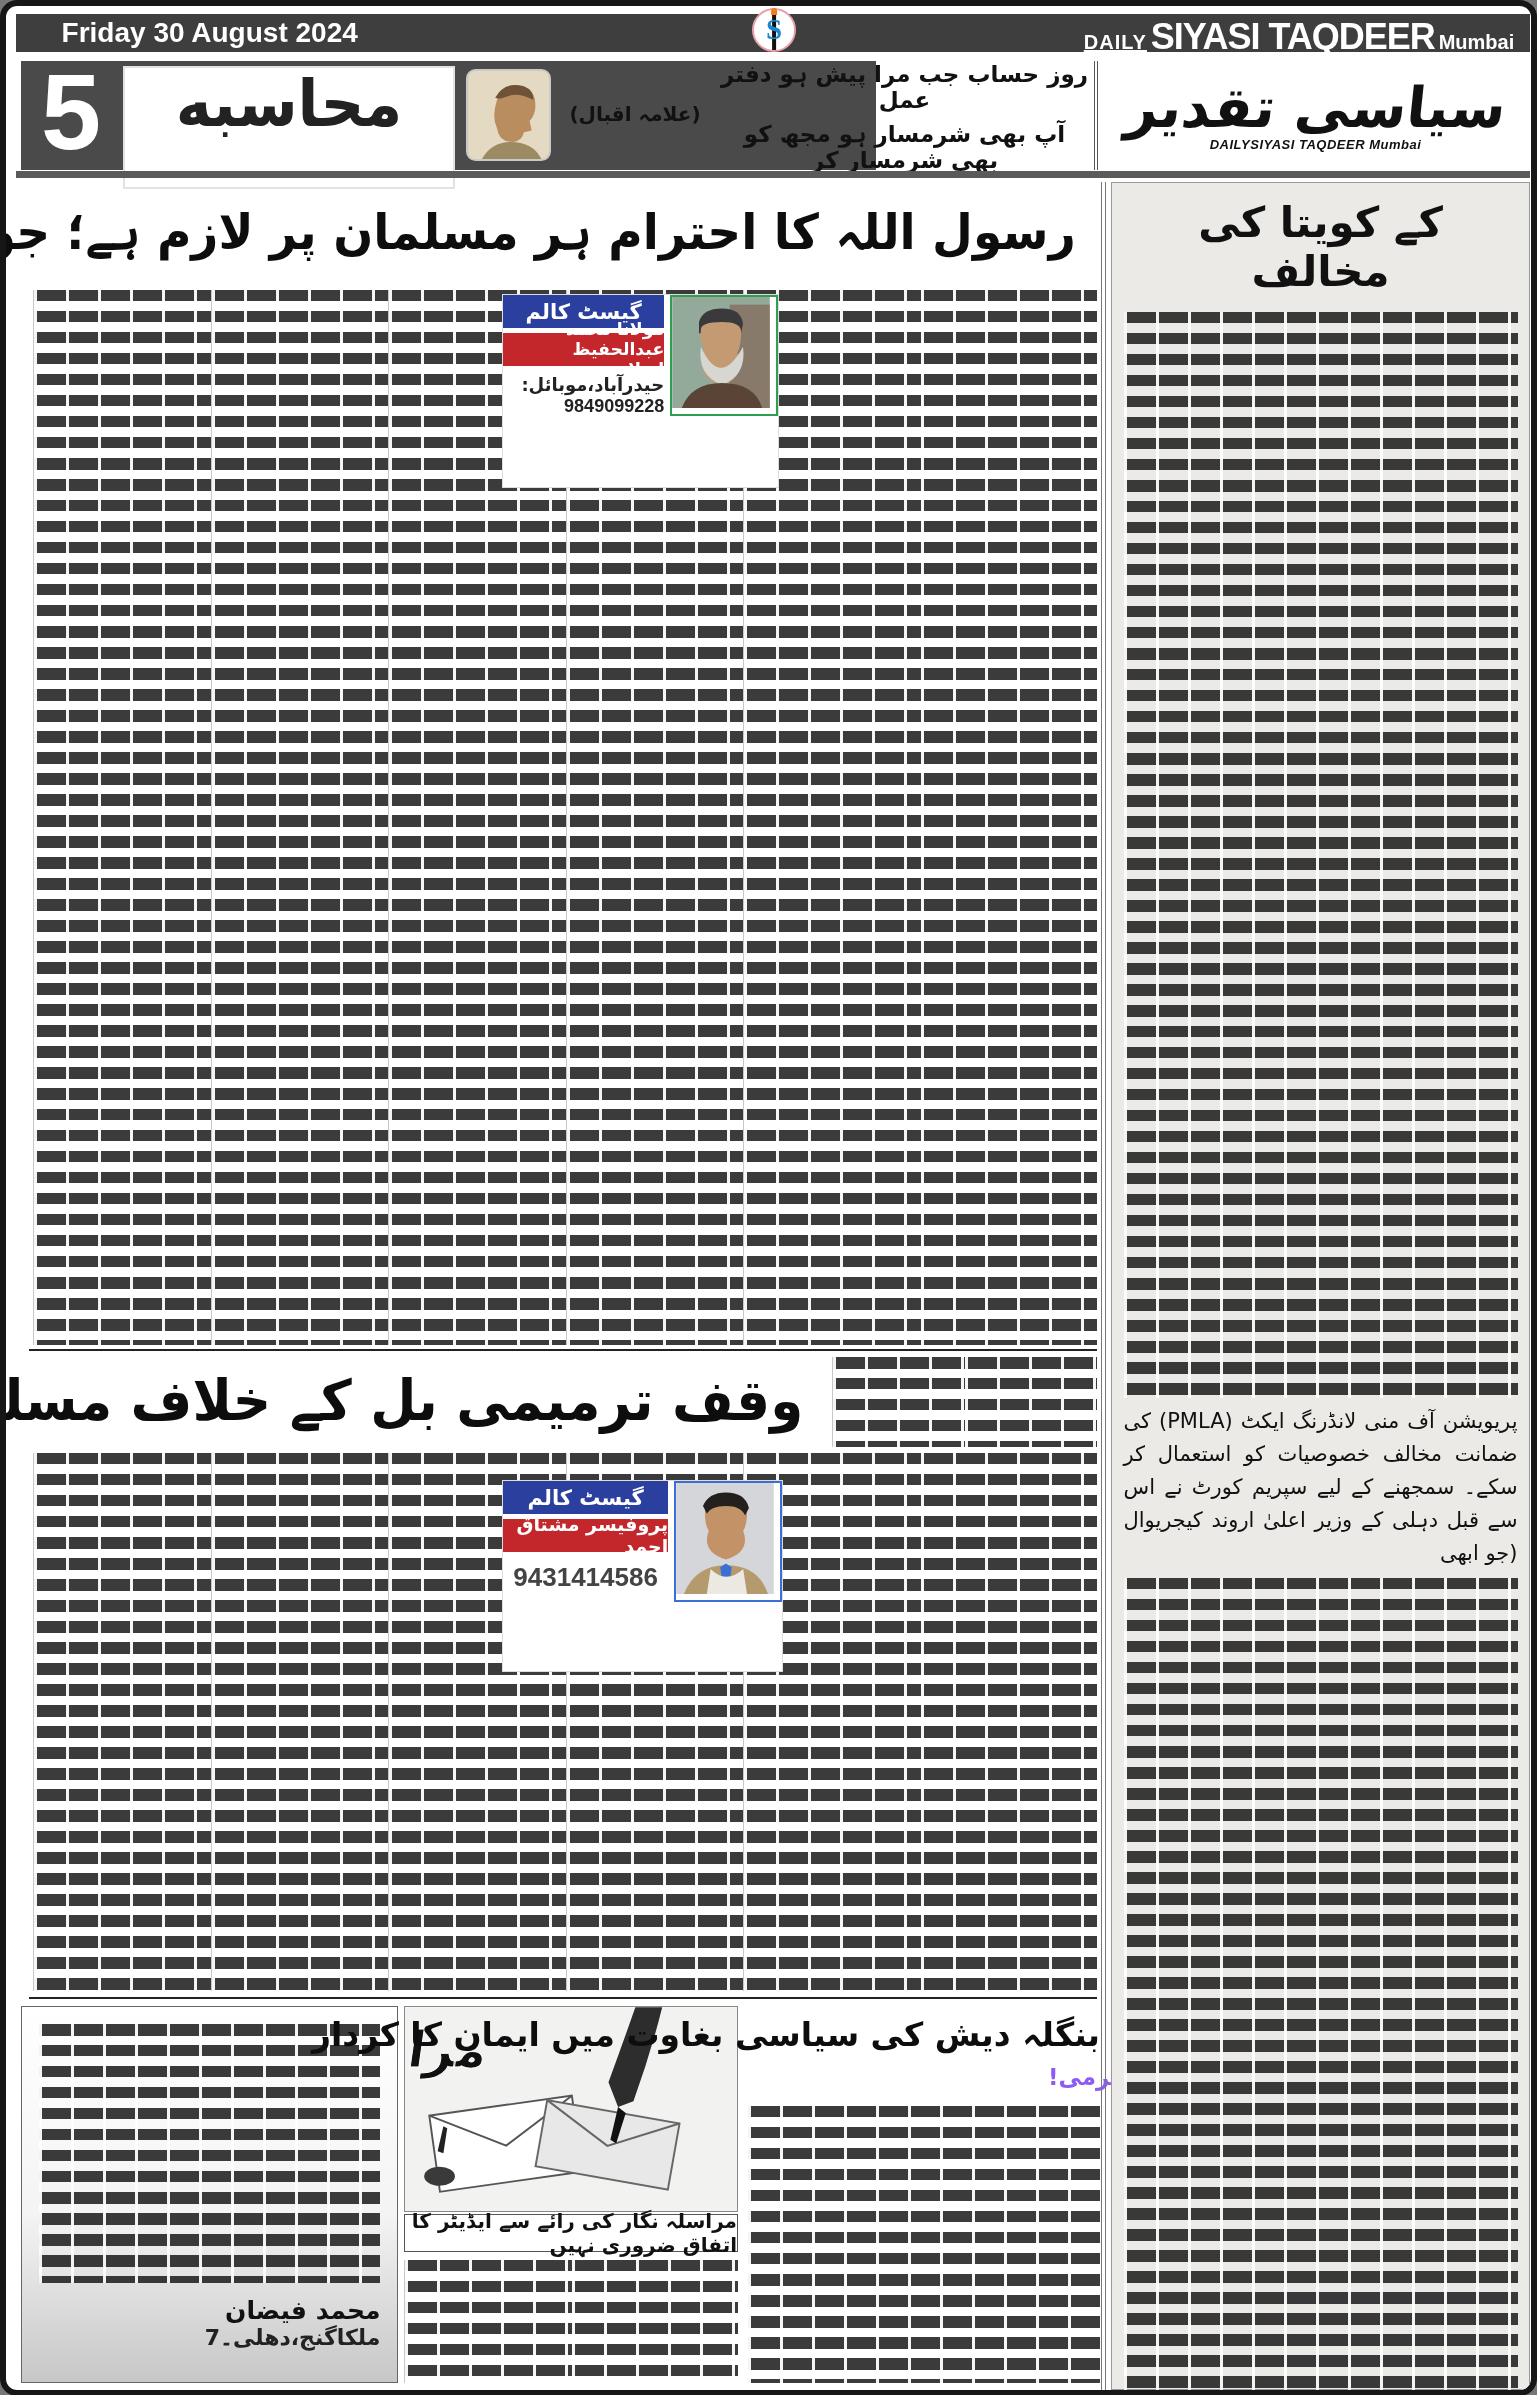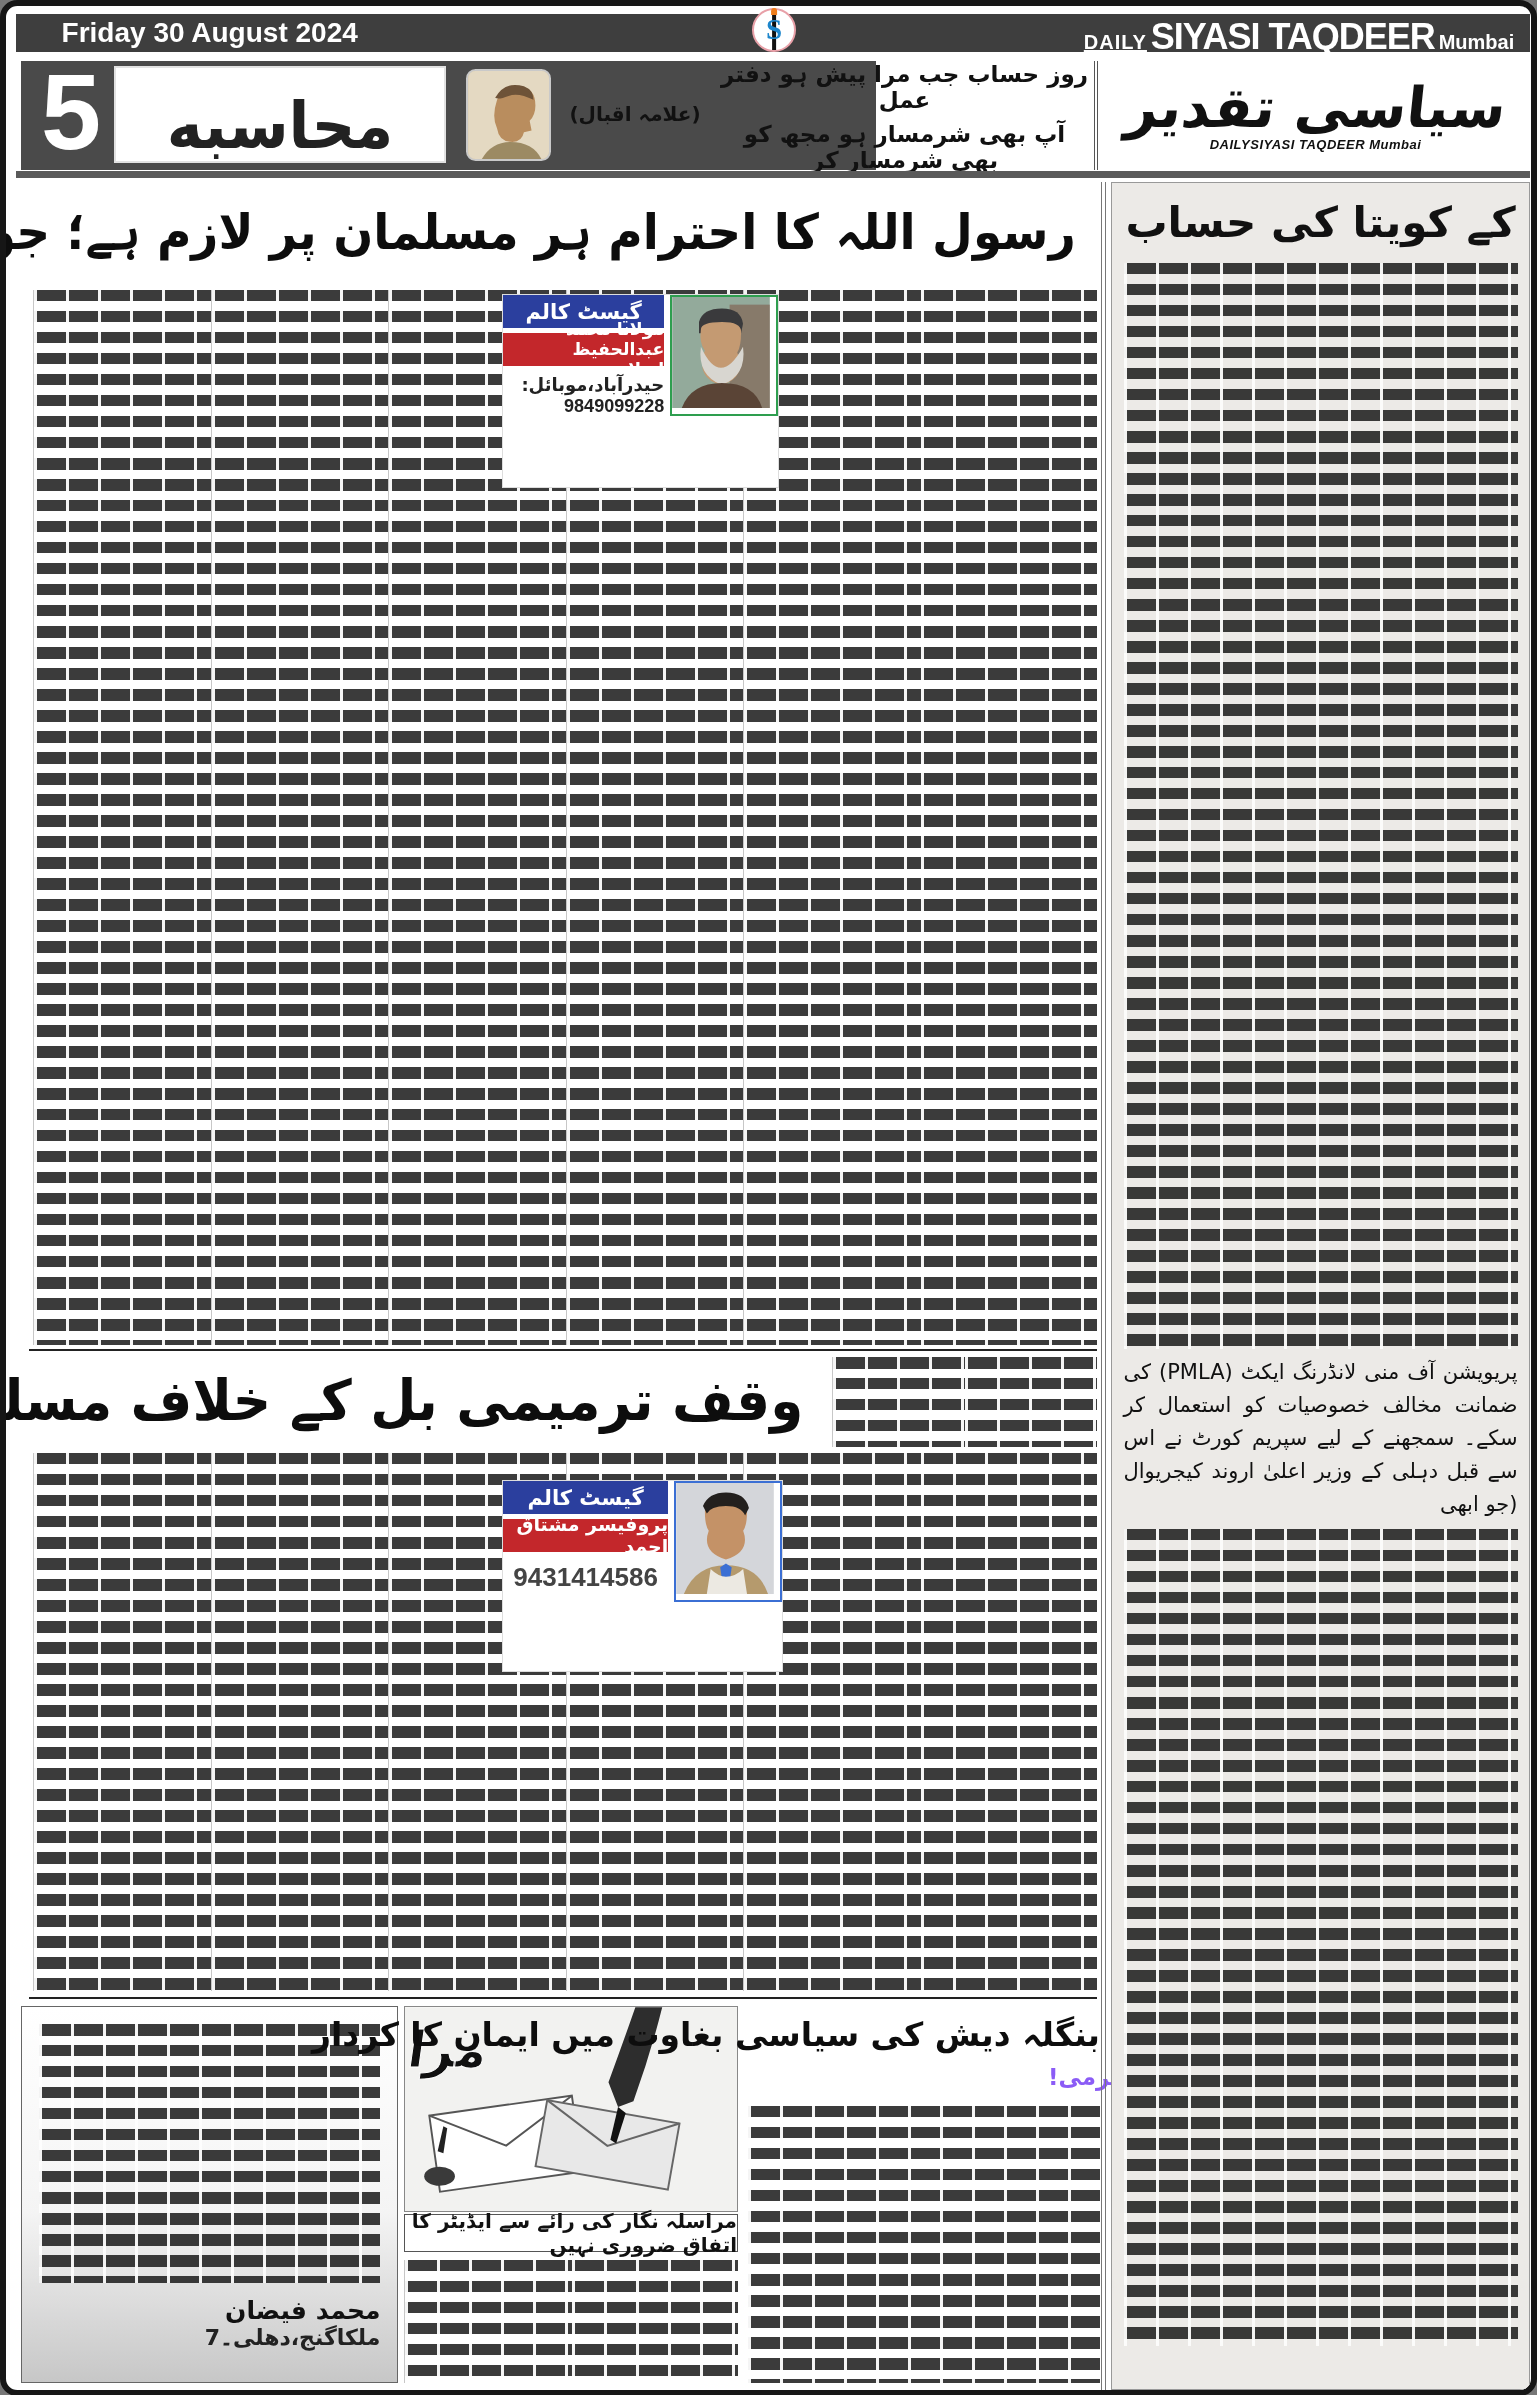--- a/index.html
+++ b/index.html
@@ -18,22 +18,22 @@
   .brand .city{font-size:20px;font-weight:bold;}
   .coin{left:746px;top:1.9px;width:44px;height:44px;border-radius:50%;background:#fff;border:2.9px solid #e8a0a8;
         display:flex;align-items:center;justify-content:center;z-index:5;}
   .coin .s{color:#1d86cc;font-weight:bold;font-size:29px;font-family:"Liberation Serif",serif;position:relative;}
   .coin .pen{position:absolute;left:50%;top:2.9px;width:3.8px;height:37px;background:#111;transform:translateX(-50%);}
   .coin .flame{position:absolute;left:50%;top:-1.9px;width:5.8px;height:6.7px;background:#f07d1a;border-radius:50% 50% 0 0;transform:translateX(-50%);}
   
   .mast-strip{left:15.4px;top:55px;width:855px;height:109px;background:#4a4a4a;}
   .pageno{left:19px;top:56px;width:92px;height:107px;background:#4a4a4a;color:#fff;
           font-family:"Liberation Sans",sans-serif;font-weight:bold;font-size:108px;line-height:100px;text-align:center;}
-  .sectionbox{left:108px;top:60px;width:332px;height:97px;background:#fff;border:2.9px solid #e2e2e2;
-              display:flex;align-items:flex-end;justify-content:center;}
+  .sectionbox{left:117px;top:60px;width:332px;height:123px;background:#fff;border:2.9px solid #e2e2e2;
+              display:flex;align-items:flex-start;justify-content:center;}
   .sectiontitle{font-size:61px;font-weight:bold;color:#222;transform:scaleY(1.05);}
   .iqbalphoto{left:460px;top:63px;width:85px;height:92px;border-radius:9.6px;border:2.9px solid #c9c9c9;overflow:hidden;background:#d8c8a8;}
   .poetcap{left:557px;top:96px;width:144px;font-size:20px;font-weight:bold;color:#111;text-align:center;}
   .couplet{left:713px;top:63px;width:371px;height:96px;display:flex;flex-direction:column;justify-content:center;gap:7.7px;}
   .couplet div{font-size:23px;font-weight:bold;color:#111;text-align:center;direction:rtl;}
   .vdiv{left:1088px;top:55px;width:3.8px;height:109px;border-left:1.9px solid #555;border-right:1.9px solid #555;}
   .logobox{left:1097px;top:55px;width:425px;height:109px;background:#fff;display:flex;flex-direction:column;align-items:center;justify-content:center;}
   .logourdu{font-size:56px;font-weight:bold;color:#111;direction:rtl;line-height:58px;transform:skewX(-6deg);}
   .logosmall{font-family:"Liberation Sans",sans-serif;font-size:13px;font-weight:bold;color:#111;letter-spacing:0.5px;font-style:italic;}
   .mastrule{left:9.6px;top:165px;width:1514px;height:6.7px;background:#5a5a5a;}
@@ -228,20 +228,20 @@
     <div class="col stripes colpad"></div>
     <div class="col stripes colpad"></div>
   </div>
 
   <div class="abs bd-headline">بنگلہ دیش کی سیاسی بغاوت میں ایمان کا کردار</div>
   <div class="abs salutation">مکرمی!</div>
   <div class="abs stripes" style="left:742px;top:2100px;width:352px;height:277px;"></div>
 
   <div class="abs sbdivider"></div>
   <div class="abs sidebar">
-    <div class="sidebar-headline">کے کویتا کی حساب</div>
+    <div class="sidebar-headline">کے کویتا کی مخالف</div>
     <div class="stripes" style="height:1086px;"></div>
     <div class="snippet">پریویشن آف منی لانڈرنگ ایکٹ (PMLA) کی ضمانت مخالف خصوصیات کو استعمال کر سکے۔ سمجھنے کے لیے سپریم کورٹ نے اس سے قبل دہلی کے وزیر اعلیٰ اروند کیجریوال (جو ابھی</div>
     <div class="stripes" style="height:817px;"></div>
   </div>
 
 </div>
 
 
 </body></html>

